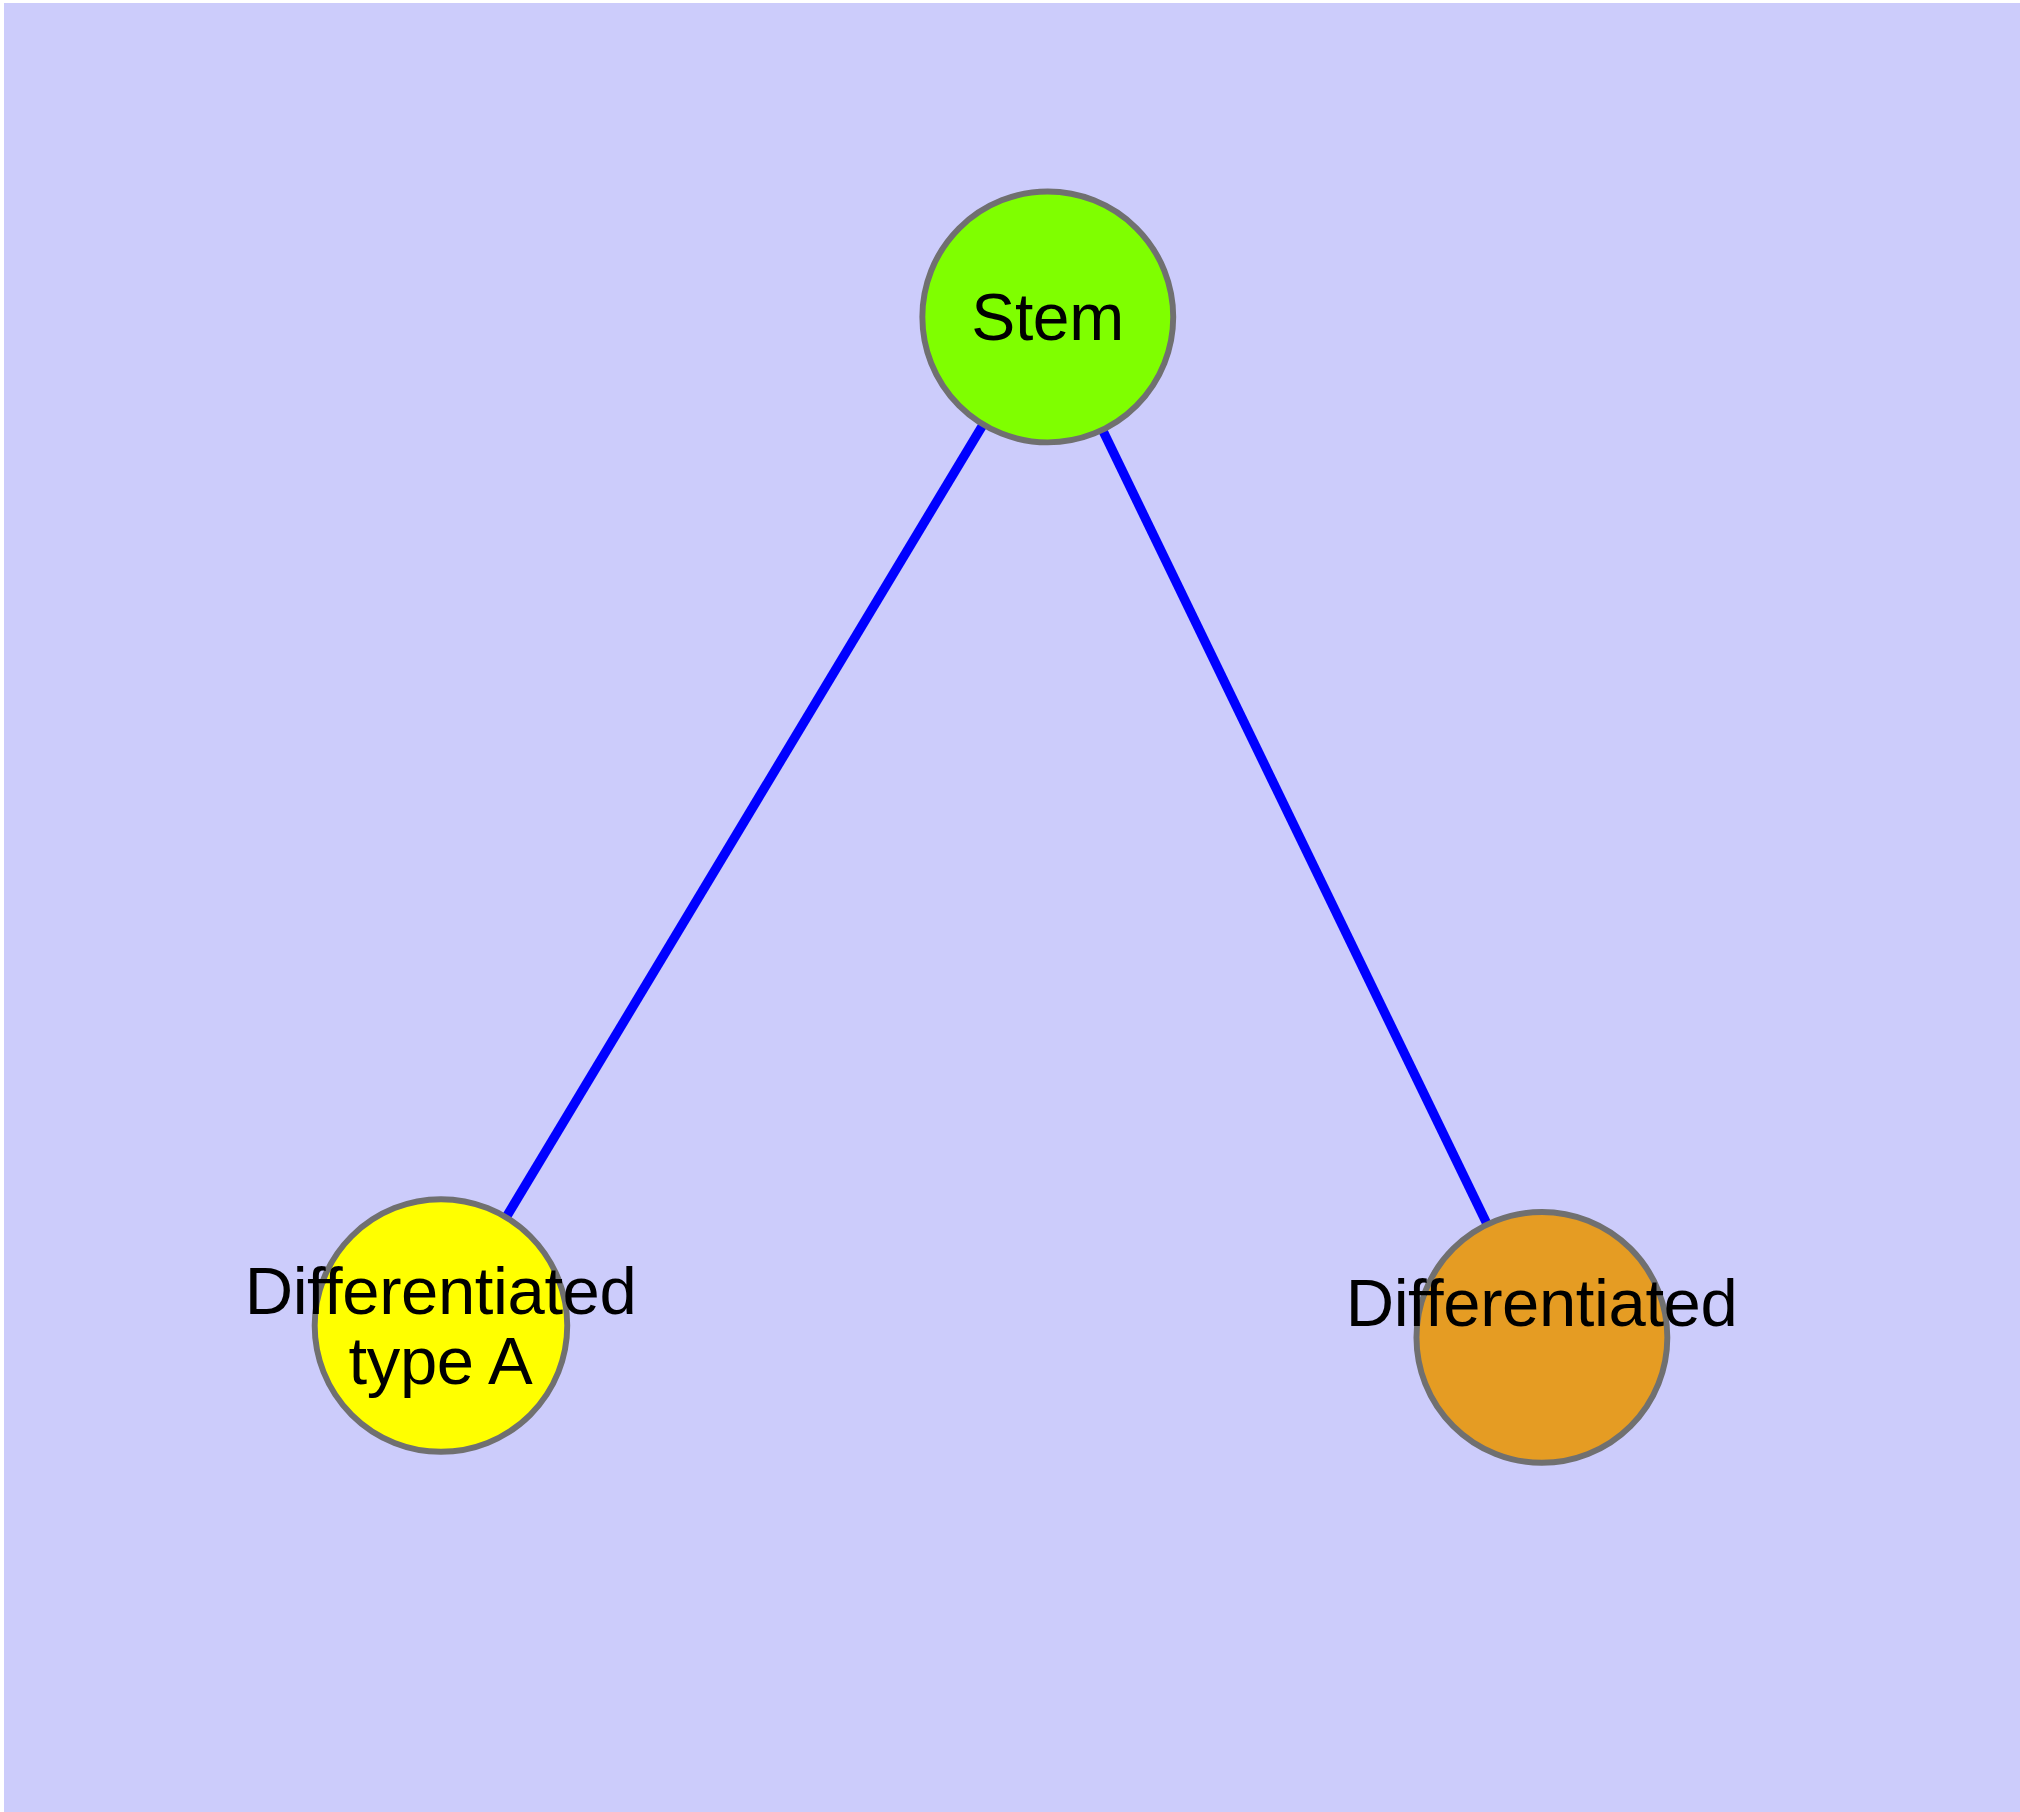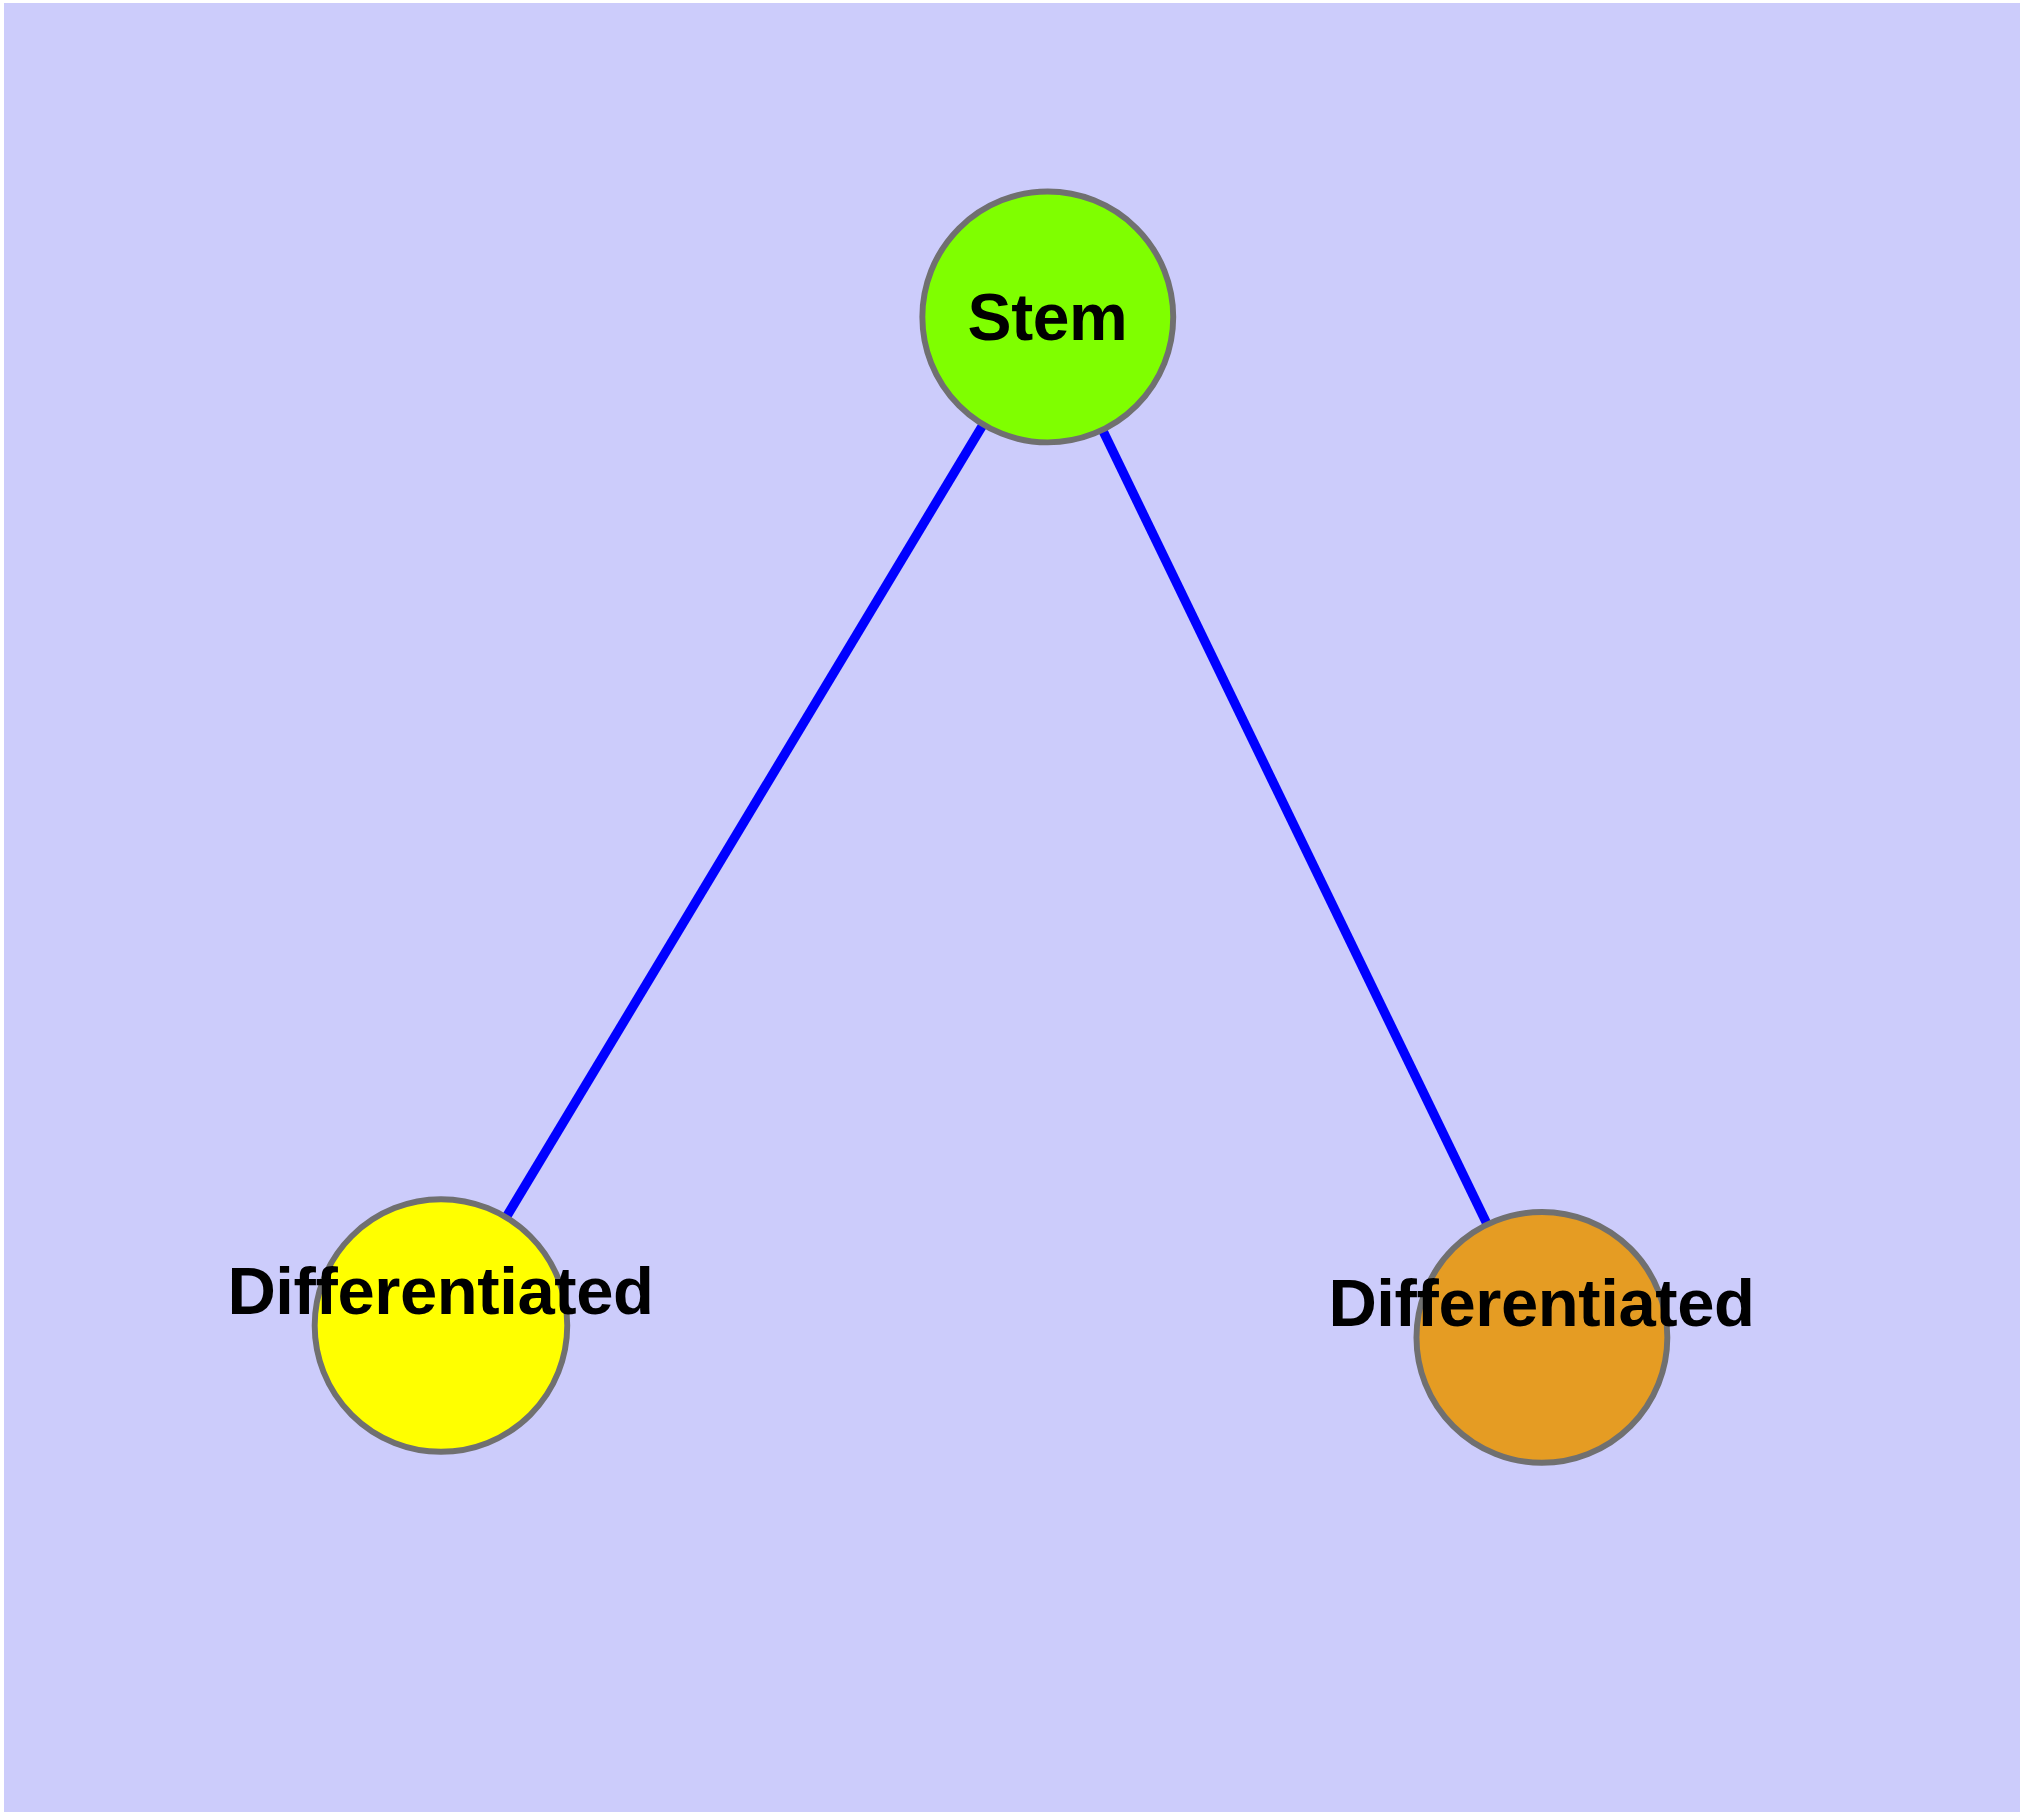--- a/index.html
+++ b/index.html
@@ -27,21 +27,21 @@
     position: absolute;
     left: 0;
     top: 0;
     width: 2021px;
     height: 1812px;
   }
   .node-label {
     position: absolute;
     text-align: center;
     color: #000000;
-    font-weight: bold;
+    font-weight: normal;
     font-family: "Liberation Sans", sans-serif;
     white-space: pre;
     line-height: 1.04;
     letter-spacing: -0.4px;
     pointer-events: none;
   }
   #label-stem {
     font-size: 66px;
     left: 539px;
     top: 281px;
@@ -74,18 +74,18 @@
       </g>
     <g id="nodes-layer">
         <circle cx="1236" cy="374" r="148" fill="#7fff00" stroke="#707070" stroke-width="7"></circle>
         <circle cx="520" cy="1564" r="149" fill="#ffff00" stroke="#707070" stroke-width="7"></circle>
         <circle cx="1819" cy="1578" r="148" fill="#e59c23" stroke="#707070" stroke-width="7"></circle>
       </g>
   </svg>
 
   <div class="node-label" id="label-stem" style="top: 283px; left: 539px;"><span>Stem</span></div>
 
-  <div class="node-label" id="label-typeA" style="top: 1256px; left: -68px;"><span>Differentiated</span><br></div>
+  <div class="node-label" id="label-typeA" style="top: 1256px; left: -68px;"><span>Differentiated</span><br><span>type A</span></div>
 
   <div class="node-label" id="label-typeB" style="top: 1268px; left: 1033px;"><span>Differentiated</span><br></div>
 
 </div>
 
 
 </body></html>

